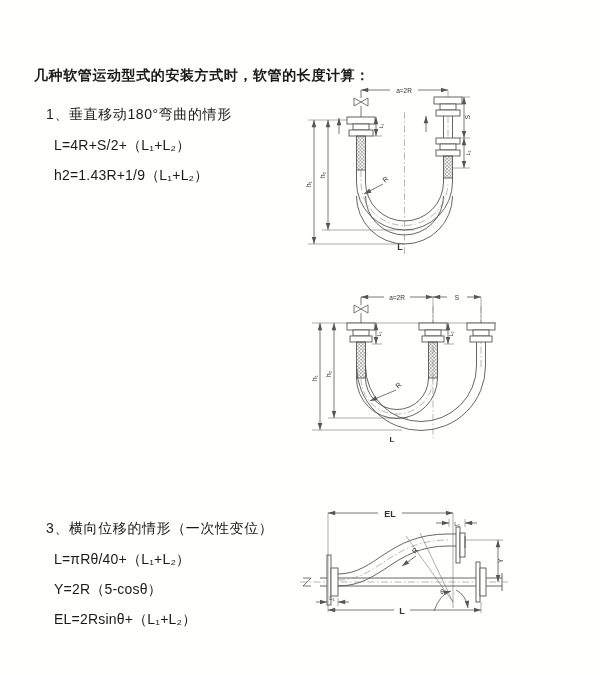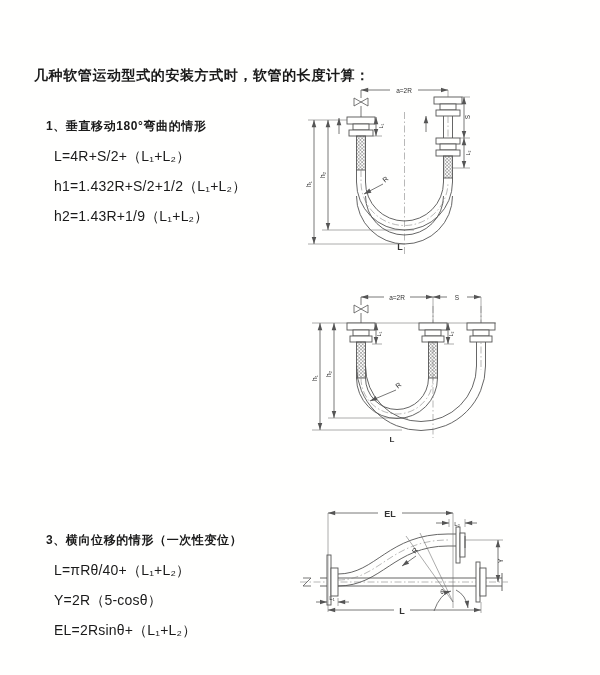--- a/index.html
+++ b/index.html
@@ -8,21 +8,21 @@
     font-family:"Liberation Sans","DejaVu Sans",sans-serif;color:#1a1a1a;overflow:hidden;
   }
   .doc-title{
     position:absolute;left:34px;top:31px;font-size:14px;font-weight:bold;
     letter-spacing:0.6px;white-space:nowrap;margin-top:36px;
   }
   .section{position:absolute;left:46px;width:280px;}
   .sec1{top:106px;}
   .sec2{top:297px;}
   .sec3{top:520px;}
-  .sec-heading{font-size:12px;font-weight:bold;letter-spacing:0.6px;margin:12px 0 6px 0;white-space:nowrap;}
+  .sec-heading{font-size:14px;font-weight:normal;letter-spacing:0.6px;margin:0 0 6px 0;white-space:nowrap;}
   .formula{font-size:14px;line-height:30px;height:30px;margin-left:8px;white-space:nowrap;letter-spacing:0.2px;}
   .diagram{position:absolute;}
   .dia1{left:306px;top:72px;}
   .dia2{left:310px;top:278px;}
   .dia3{left:298px;top:500px;}
   svg{display:block;}
   svg text{font-family:"Liberation Sans","DejaVu Sans",sans-serif;fill:#333;}
   .ln{stroke:#555;stroke-width:0.8;fill:none;}
   .thin{stroke:#666;stroke-width:0.55;fill:none;}
   .pipe{stroke:#555;stroke-width:0.9;fill:none;}
@@ -35,21 +35,20 @@
 </head>
 <body>
 
 <div class="page">
 
   <div class="doc-title">几种软管运动型式的安装方式时，软管的长度计算：</div>
 
   <div class="section sec1">
     <div class="sec-heading">1、垂直移动180°弯曲的情形</div>
     <div class="formula">L=4R+S/2+（L₁+L₂）</div>
-    <div class="formula">h1=1.432R+S/2+1/2（L₁+L₂）</div>
     <div class="formula">h2=1.43R+1/9（L₁+L₂）</div>
   </div>
 
   <svg class="diagram dia1" width="290" height="185" viewBox="0 0 290 185">
     <defs>
       <pattern id="hatch1" width="3.4" height="3.4" patternUnits="userSpaceOnUse">
         <path d="M0,0 L3.4,3.4 M3.4,0 L0,3.4" stroke="#777" stroke-width="0.55"></path>
       </pattern>
       <marker id="ar1" markerWidth="9" markerHeight="7" refX="7.5" refY="2.6" orient="auto-start-reverse" markerUnits="userSpaceOnUse">
         <path d="M0.3,0.3 L7.5,2.6 L0.3,4.9 Z" fill="#555"></path>

